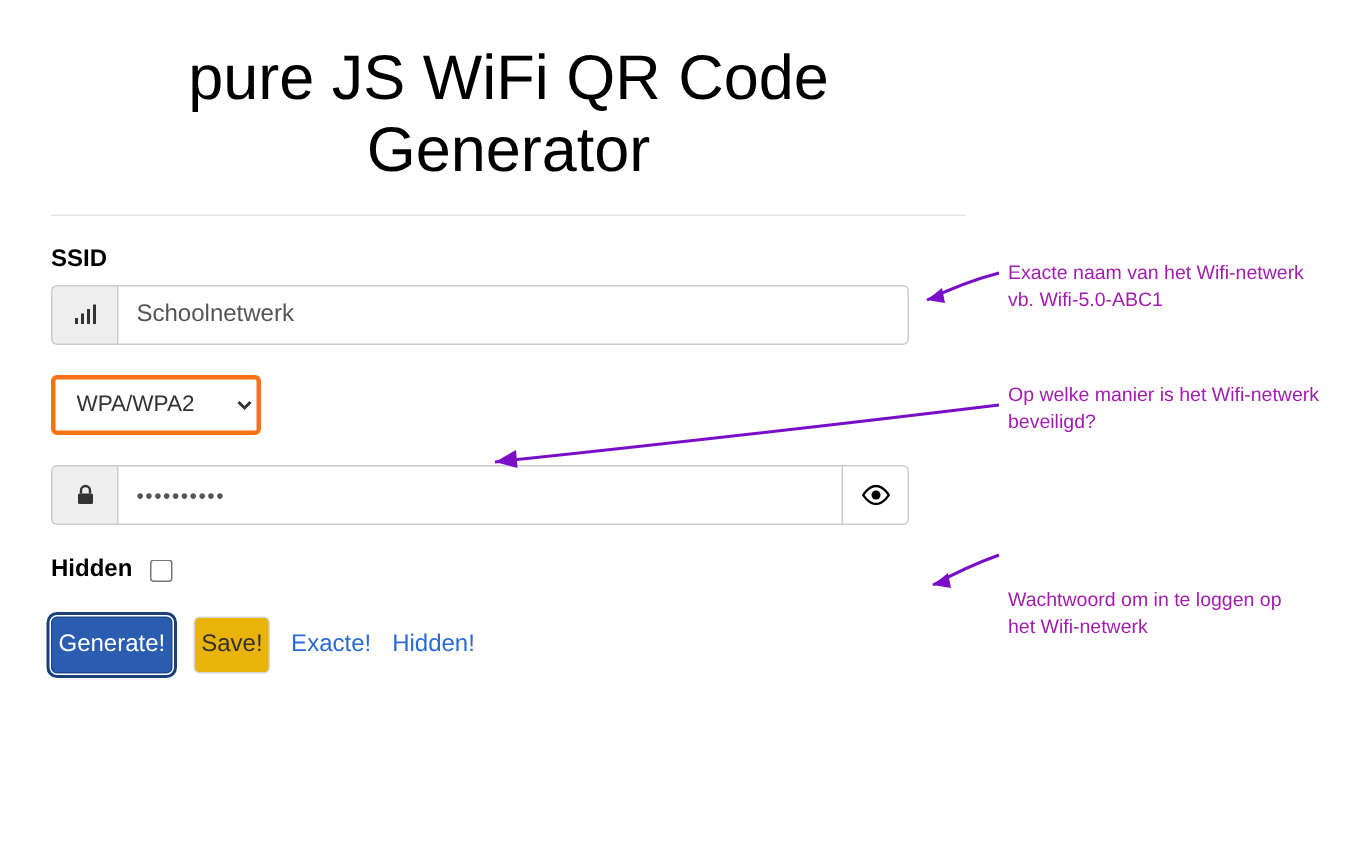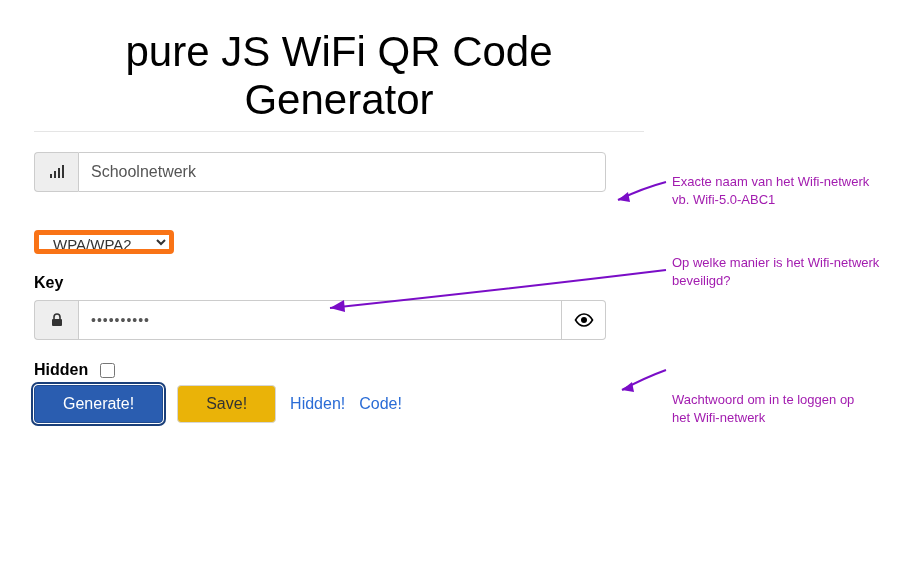--- a/index.html
+++ b/index.html
@@ -14,21 +14,21 @@
   }
   .container {
     width: 610px;
     margin-left: 34px;
     padding-top: 28px;
   }
   h1 {
     font-size: 42px;
     font-weight: 400;
     text-align: center;
-    margin: 0 0 6px 0;
+    margin: 0 0 18px 0;
     line-height: 1.15;
     color: #000;
   }
   hr {
     border: none;
     border-top: 1px solid #e5e5e5;
     margin: 0 0 20px 0;
   }
   .label {
     font-weight: 700;
@@ -59,50 +59,49 @@
     border: 1px solid #ccc;
     padding: 0 12px;
     font-size: 16px;
     color: #555;
     outline: none;
   }
   .text-input.right-round { border-radius: 0 4px 4px 0; }
   .text-input.no-round { border-radius: 0; }
   .select-wrap { margin-bottom: 20px; }
   select {
-    height: 24px;
-    border: 5px solid #f97316;
+    height: 40px;
+    border: 3px solid #f97316;
     border-radius: 4px;
     background: #fff;
     padding: 0 10px;
     font-size: 15px;
     color: #333;
     width: 140px;
-    margin-top: 18px;
   }
   .hidden-row {
     display: flex;
     align-items: center;
     gap: 8px;
-    margin-bottom: 4px;
+    margin-bottom: 20px;
     font-weight: 700;
     font-size: 16px;
   }
   input[type="checkbox"] {
     width: 15px;
     height: 15px;
   }
   .buttons {
     display: flex;
     align-items: center;
     gap: 14px;
   }
   .btn {
     height: 38px;
-    padding: 0 28px;
+    padding: 0 4px;
     font-size: 16px;
     border-radius: 4px;
     cursor: pointer;
     display: inline-flex;
     align-items: center;
   }
   .btn-primary {
     background: #2a5db0;
     color: #fff;
     border: 1px solid #1f4a8f;
@@ -138,39 +137,39 @@
     color: #555;
   }
 </style>
 </head>
 <body>
 
 <div class="container">
   <h1>pure JS WiFi QR Code Generator</h1>
   <hr>
 
+  <div class="label">SSID</div>
   <div class="input-group">
     <div class="addon addon-left">
       <svg width="16" height="16" viewBox="0 0 16 16">
           <rect x="1" y="10" width="2" height="4" fill="#333"></rect>
           <rect x="5" y="7" width="2" height="7" fill="#333"></rect>
           <rect x="9" y="4" width="2" height="10" fill="#333"></rect>
           <rect x="13" y="1" width="2" height="13" fill="#333"></rect>
         </svg>
     </div>
     <input type="text" class="text-input right-round" value="Schoolnetwerk" style="">
   </div>
 
   <div class="select-wrap">
     <select>
       <option>WPA/WPA2</option>
     </select>
   </div>
 
-  <div class="label">Key</div>
   <div class="input-group">
     <div class="addon addon-left">
       <svg width="14" height="14" viewBox="0 0 14 14">
           <rect x="2" y="6" width="10" height="7" rx="1" fill="#333"></rect>
           <path d="M4 6 V4 a3 3 0 0 1 6 0 V6" stroke="#333" stroke-width="1.6" fill="none"></path>
         </svg>
     </div>
     <div class="text-input no-round" style="display:flex;align-items:center;">
       <span class="key-dots">••••••••••</span>
     </div>
@@ -183,22 +182,22 @@
   </div>
 
   <div class="hidden-row">
     <span>Hidden</span>
     <input type="checkbox" style="">
   </div>
 
   <div class="buttons">
     <button class="btn btn-primary">Generate!</button>
     <button class="btn btn-default">Save!</button>
+    <span class="link-btn">Exacte!</span>
     <span class="link-btn">Hidden!</span>
-    <span class="link-btn">Code!</span>
   </div>
 </div>
 
 <div class="annotation" style="left:672px; top:173px; white-space:pre-line;">Exacte naam van het Wifi-netwerk
 vb. Wifi-5.0-ABC1</div>
 <svg class="arrow" style="left:608px; top:178px;" width="62" height="28">
   <path d="M58 4 Q35 10 10 22"></path>
   <polygon points="10,22 20,14 22,24"></polygon>
 </svg>
 

